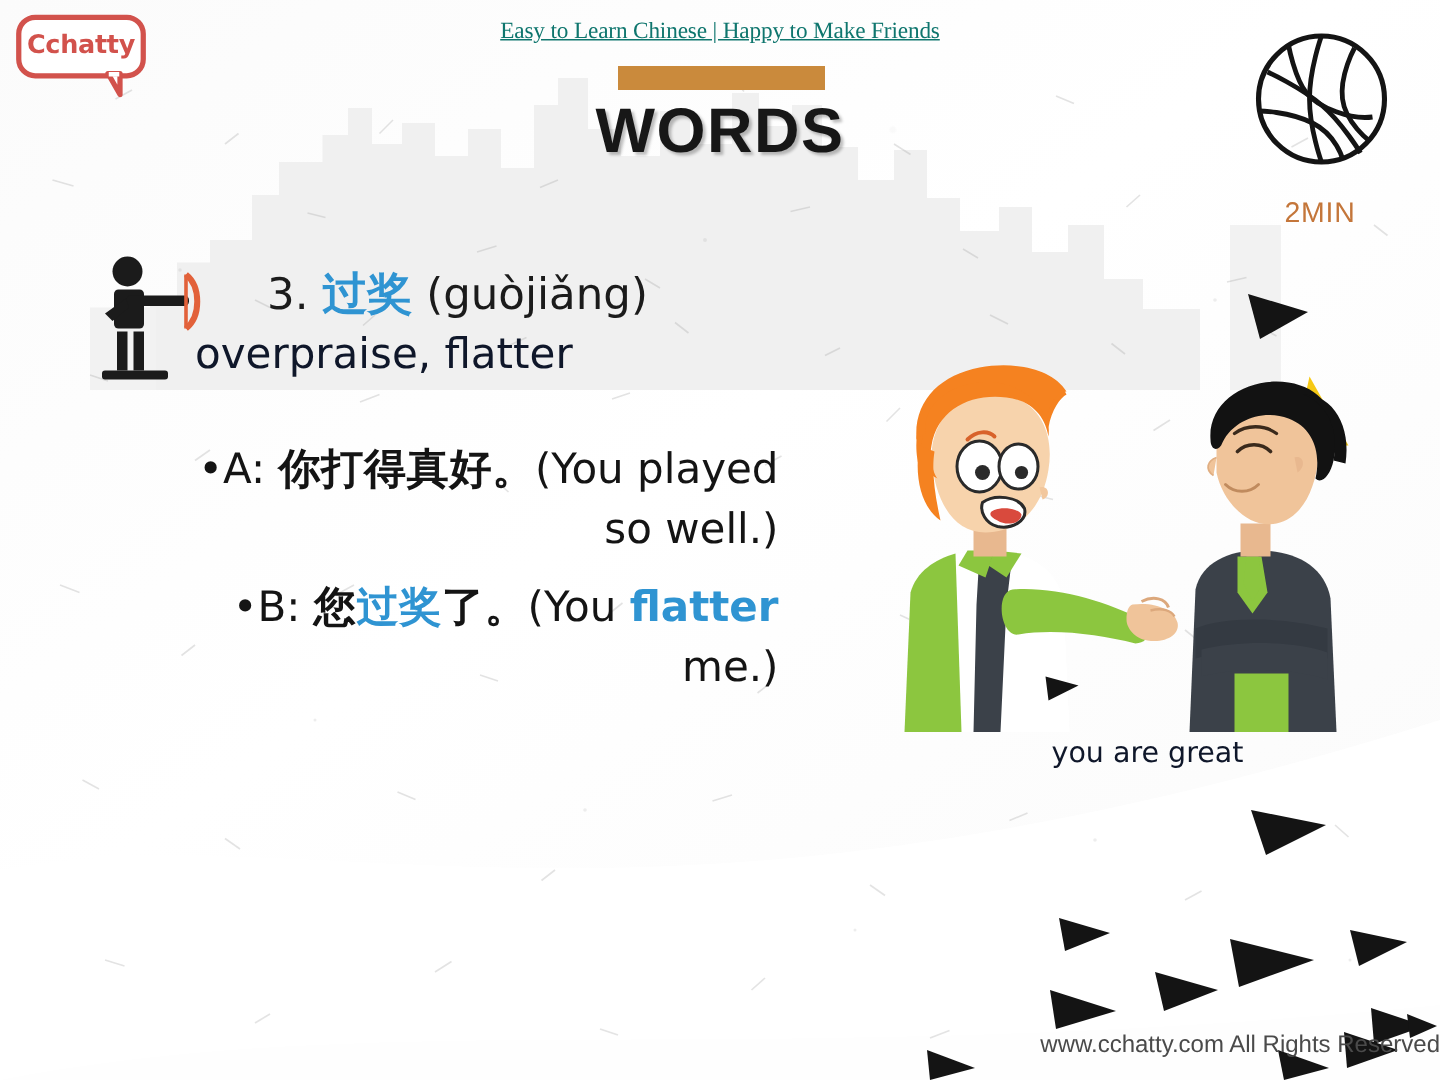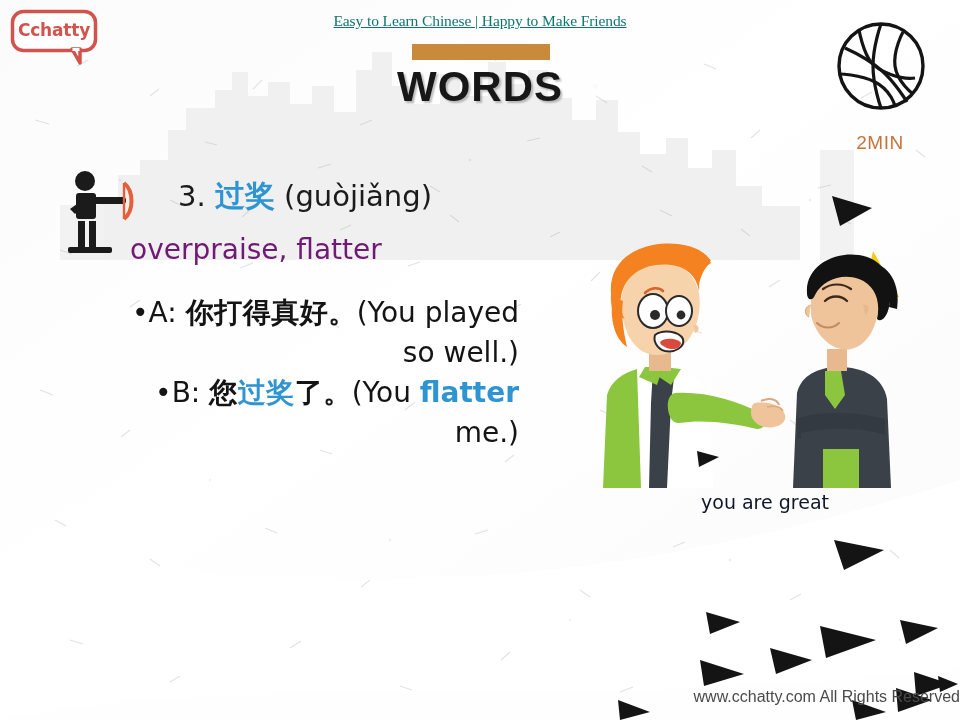--- a/index.html
+++ b/index.html
@@ -153,23 +153,23 @@
     color: #2f94d2;
     font-weight: bold;
     font-size: 30px;
   }
   .word-line .num { color: #1b1b1b; }
   .word-line .pinyin { color: #1b1b1b; }
 
   .word-meaning {
     position: absolute;
     left: 130px;
-    top: 233px;
+    top: 219px;
     font-size: 28px;
-    color: #701a75;
+    color: #0f172a;
     white-space: nowrap;
     font-family: "DejaVu Sans", "Liberation Sans", sans-serif;
   }
 
   
   .dialogue {
     position: absolute;
     left: 127px;
     top: 293px;
     width: 392px;
@@ -181,21 +181,21 @@
   }
   .dialogue .cn {
     font-weight: bold;
     letter-spacing: 0.5px;
   }
   .dialogue .hl {
     color: #2f94d2;
     font-weight: bold;
   }
   .dialogue .bullet { letter-spacing: 0; }
-  .line-b { margin-top: 0; }
+  .line-b { margin-top: 12px; }
 
   
   .illus {
     position: absolute;
     left: 601px;
     top: 243px;
     width: 328px;
     height: 245px;
   }
   .illus-caption {

